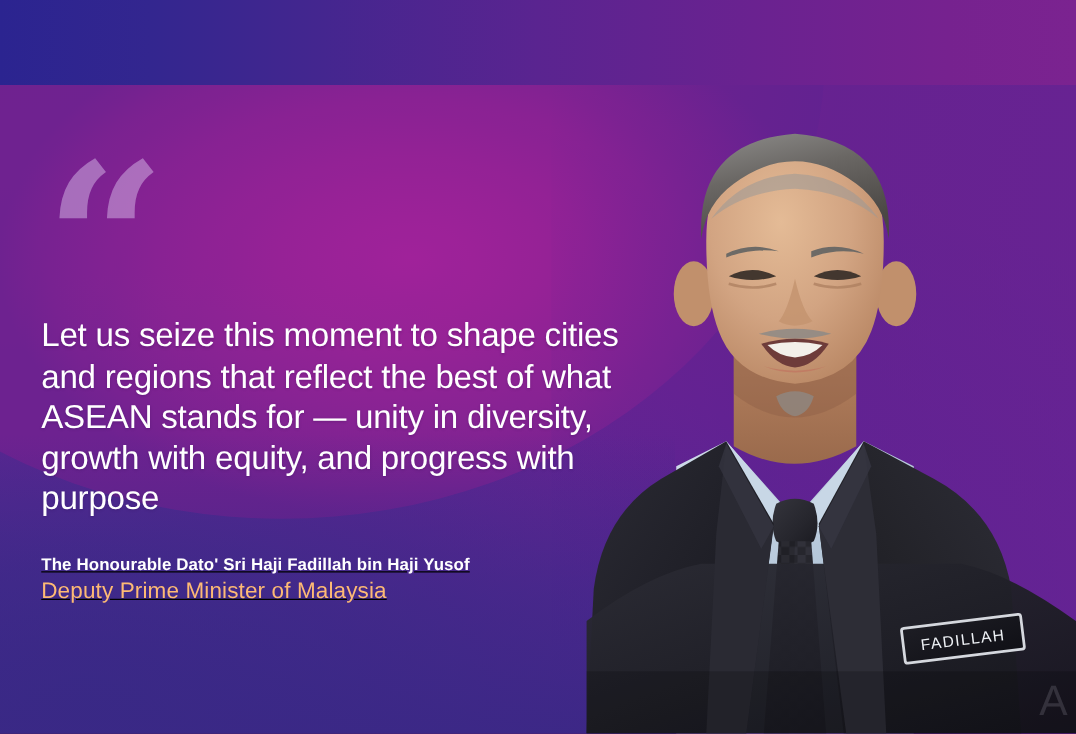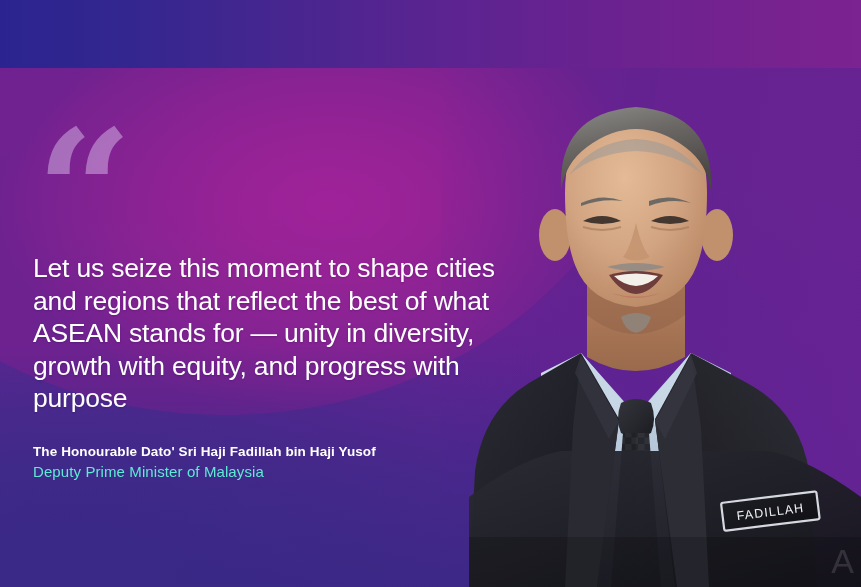--- a/index.html
+++ b/index.html
@@ -76,34 +76,34 @@
     margin:0;
     color:#ffffff;
     font-size:26.5px;
     line-height:32.5px;
     font-weight:400;
     letter-spacing:-0.2px;
     text-shadow:0 1px 2px rgba(40,10,70,.25);
   }
 
   #attribution{
-    position:absolute;left:33px;top:443px;width:470px;z-index:6;
+    position:absolute;left:33px;top:443px;width:470px;z-index:6;text-decoration:underline;
   }
   #attr-name{
     margin:0;
     color:#ffffff;
     font-size:13.5px;
     font-weight:700;
     line-height:18px;
     letter-spacing:.1px;
   }
   #attr-role{
     margin:2px 0 0 0;
-    color:#5eead4;
-    font-size:15px;
+    color:#fdba74;
+    font-size:18px;
     font-weight:400;
     line-height:18px;
     letter-spacing:.1px;
   }
 
   
   #portrait{
     position:absolute;
     right:0;
     bottom:0;

